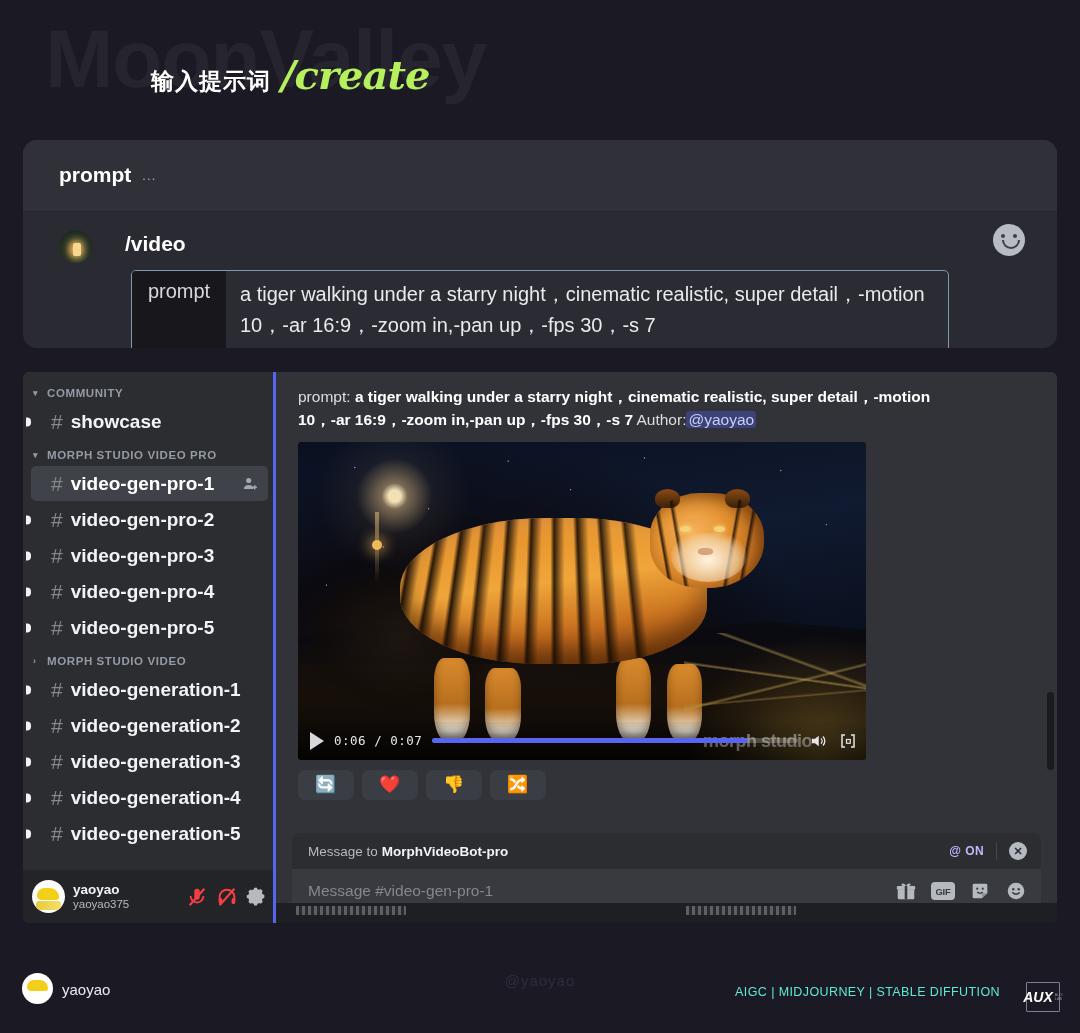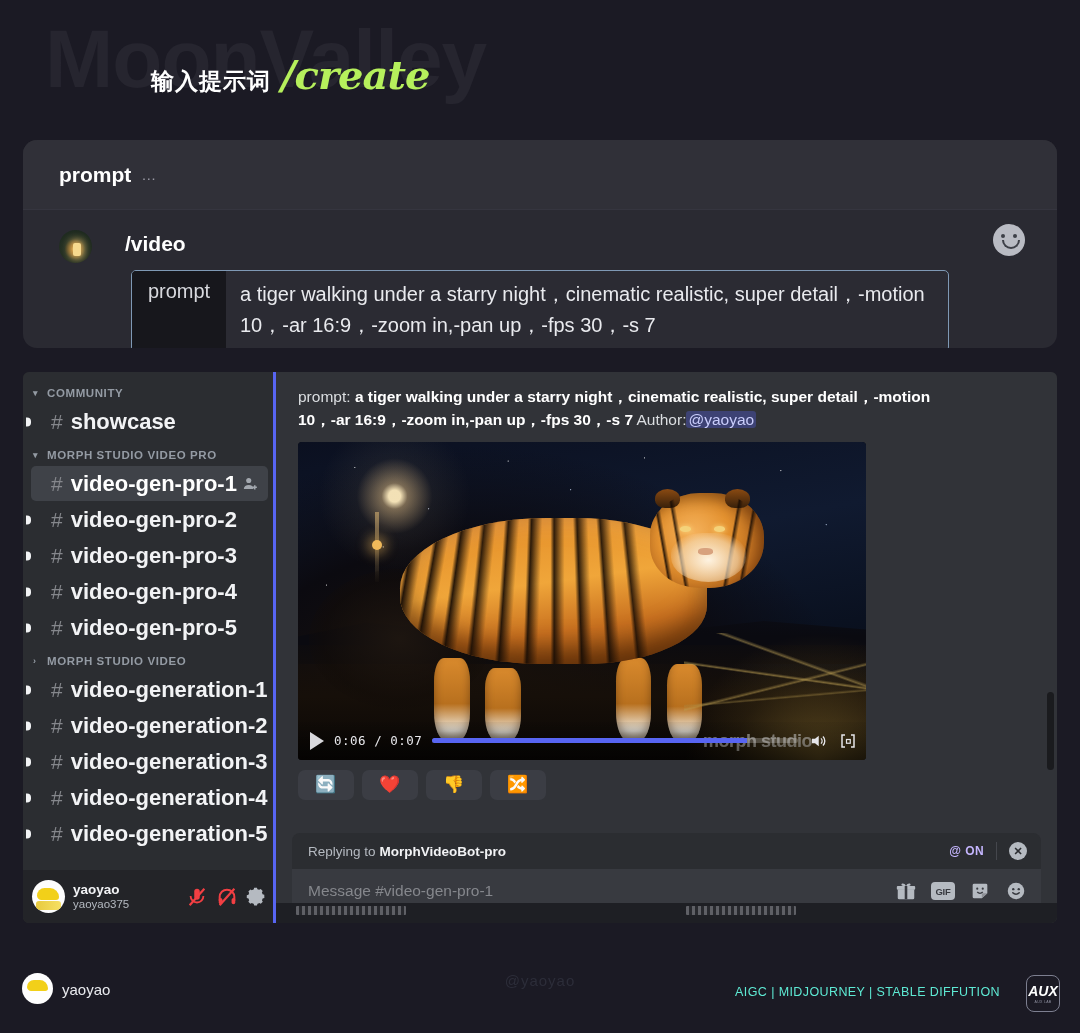--- a/index.html
+++ b/index.html
@@ -118,21 +118,21 @@
     border-radius: 5px; color: #e3e5e8;
   }
   .chan .dot {
     position: absolute; left: -5px; top: 50%; transform: translateY(-50%);
     width: 5px; height: 9px; border-radius: 0 4px 4px 0; background: #f2f3f5;
   }
   .chan .hash {
     font-size: 21px; color: #85878c; margin-right: 8px;
     font-weight: 400; line-height: 1;
   }
-  .chan .cname { font-size: 22px; font-weight: 600; color: #f2f3f5; }
+  .chan .cname { font-size: 19px; font-weight: 600; color: #f2f3f5; }
   .chan.active { background: #3f4248; }
   .chan.active .cname { color: #ffffff; }
   .addp {
     position: absolute; right: 9px; top: 50%; transform: translateY(-50%);
     width: 17px; height: 17px; opacity: .85;
   }
   .side-user {
     height: 53px; background: #232428; display: flex; align-items: center;
     padding: 0 8px 0 9px; gap: 8px; flex: 0 0 auto;
   }
@@ -401,22 +401,22 @@
   .ft-wm {
     position: absolute; left: 0; right: 0; bottom: 44px; text-align: center;
     font-size: 15px; color: #2c2d39; letter-spacing: 1px;
   }
   .ft-tags {
     position: absolute; right: 80px; bottom: 34px;
     font-size: 12.5px; color: #5eead4; letter-spacing: .4px; white-space: nowrap;
   }
   .ft-aux {
     position: absolute; right: 20px; bottom: 21px;
-    width: 34px; height: 37px; border: 1px solid #7d7f90; border-radius: 8px;
-    display: flex; flex-direction: column; align-items: center; justify-content: center; gap: 2px;
+    width: 34px; height: 30px; border: 1px solid #7d7f90; border-radius: 1px;
+    display: flex; align-items: center; justify-content: center; gap: 2px;
   }
   .ft-aux .big {
     font-size: 14px; font-weight: 800; font-style: italic; color: #ffffff; line-height: 1;
   }
   .ft-aux .sm { font-size: 3.5px; color: #8e90a0; letter-spacing: .3px; }
 </style>
 </head>
 <body>
 
 <div class="page">
@@ -613,21 +613,21 @@
             </div>
             <div class="rx">
               <span style="font-size: 17px;">🔀</span>
             </div>
           </div>
         <div class="dc-scroll"></div>
       </div>
 
       <div class="composer-wrap">
         <div class="reply-bar">
-          <span>Replying to</span>
+          <span>Message to</span>
           <span class="who">MorphVideoBot-pro</span>
           <span class="reply-right">
             <span class="at-on">@ ON</span>
             <span class="vdiv"></span>
             <span class="xbtn">✕</span>
           </span>
         </div>
         <div class="composer">
           <span class="cmp-ph">Message #video-gen-pro-1</span>
           <svg class="cmp-ic" viewBox="0 0 24 24">

